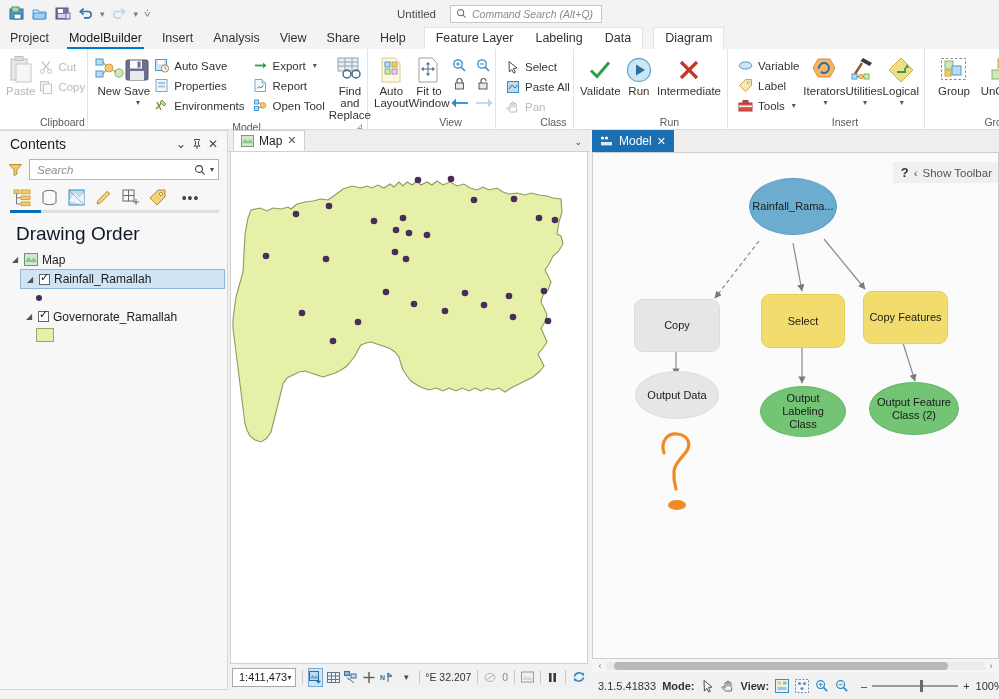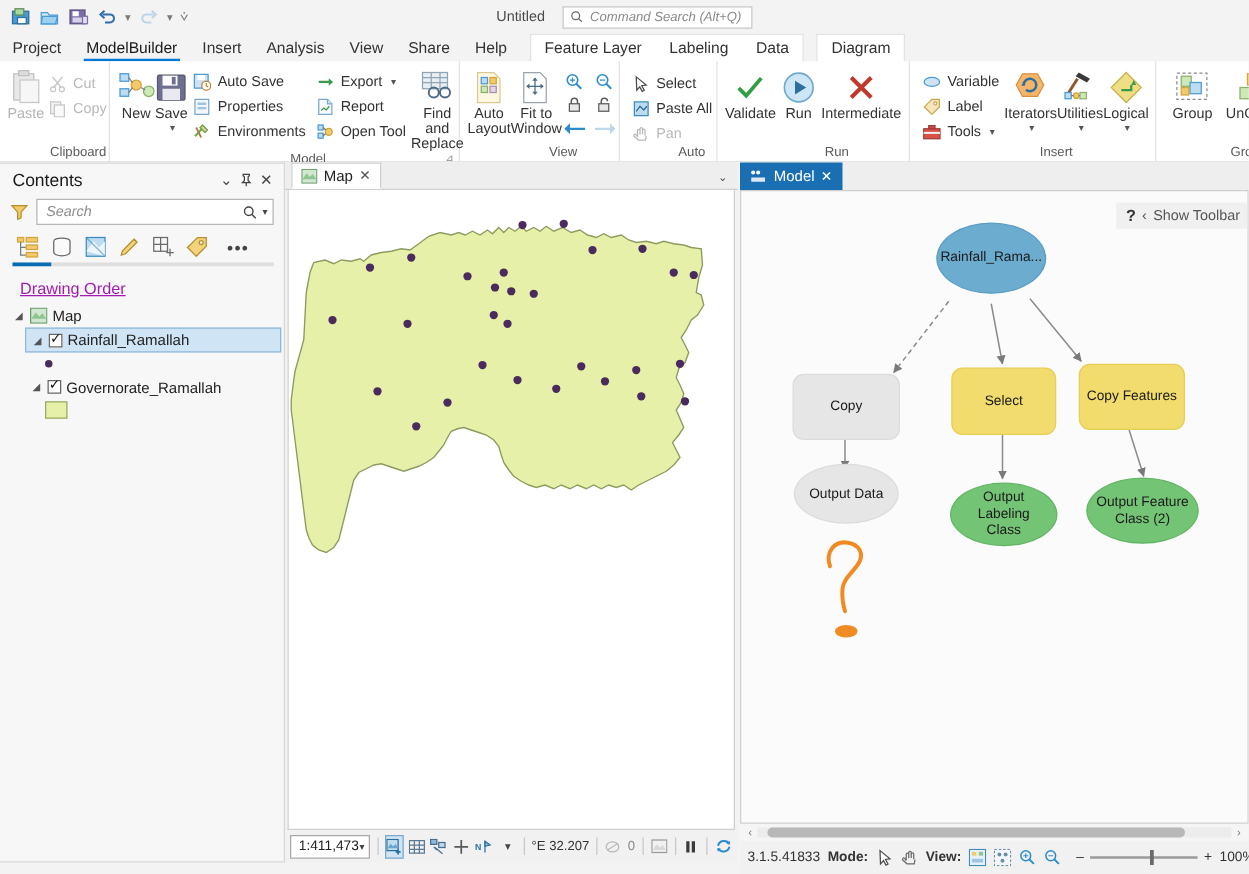--- a/index.html
+++ b/index.html
@@ -96,21 +96,21 @@
   .srch-row { display:flex; align-items:center; gap:5px; padding:2px 8px 4px 8px; }
   .filter-ic { width:16px; height:16px; }
   .srch-box { flex:1; height:21px; border:1px solid #b5b5b5; background:#fff; display:flex;
               align-items:center; padding:0 4px 0 7px; gap:4px; }
   .srch-box .ph { flex:1; font-size:11.5px; color:#8d8d8d; font-style:italic; }
   .ctoolbar { display:flex; align-items:center; gap:2px; padding:2px 8px 0 10px; }
   .ctool { width:25px; height:23px; display:flex; align-items:center; justify-content:center; }
   .ctool.more { font-size:14px; color:#444; letter-spacing:1px; margin-left:6px;}
   .ctool-underline { height:3px; margin:1px 8px 0 10px; background:#dedede; position:relative; }
   .ctool-underline::before { content:''; position:absolute; left:0; top:0; width:31px; height:3px; background:#0a6cb4; }
-  .drawing-order { font-size:13px; color:#a21caf; padding:10px 0 5px 16px;text-decoration:underline; }
+  .drawing-order { font-size:19px; color:#0f172a; padding:10px 0 5px 16px; }
   .toc { padding: 0 0 0 6px; font-size:12px; }
   .toc-row { display:flex; align-items:center; height:19px; gap:4px; padding-left:4px; }
   .toc-row.sel { background:#cfe4f5; border:1px solid #8fb8d8; height:20px; margin-right:2px; }
   .expander { width:10px; font-size:8px; color:#555; text-align:center; }
   .cbx { width:11px; height:11px; border:1px solid #666; background:#fff; position:relative; }
   .cbx::after { content:'✓'; position:absolute; left:0px; top:-4px; font-size:11px; color:#111; }
   .sym-row { display:flex; align-items:center; height:18px; padding-left:30px; }
   .dot-sym { width:6px; height:6px; border-radius:50%; background:#4a2b5e; }
   .poly-sym { width:18px; height:14px; background:#e7f0a8; border:1px solid #9aa86a; }
 
@@ -515,21 +515,21 @@
             <span>
               <svg width="14" height="14" viewBox="0 0 14 14">
                 <path d="M4 9V4.4a1 1 0 0 1 2 0v3.1m0-3.1V3a1 1 0 0 1 2 0v4.4m0-3.1a1 1 0 0 1 2 0v4m-6 1.3 -1.4-2a1 1 0 0 0-1.4 1.4L4.6 12h5.8l.6-3.4" fill="none" stroke="#b8b8b8" stroke-width="1"></path>
               </svg>
             </span>
             <span>Pan</span>
           </div>
         </div>
       </div>
       <div class="rgroup-label">
-        <span>Auto</span>
+        <span>Class</span>
       </div>
     </div>
 
     <div class="rgroup" style="width:154px;">
       <div class="rgroup-body" style="justify-content:center;">
         <div class="bigbtn">
           <span class="gl">
             <svg width="26" height="26" viewBox="0 0 26 26">
               <path d="M4 13.5l6 6 12-14" fill="none" stroke="#2f9e44" stroke-width="3"></path>
             </svg>

